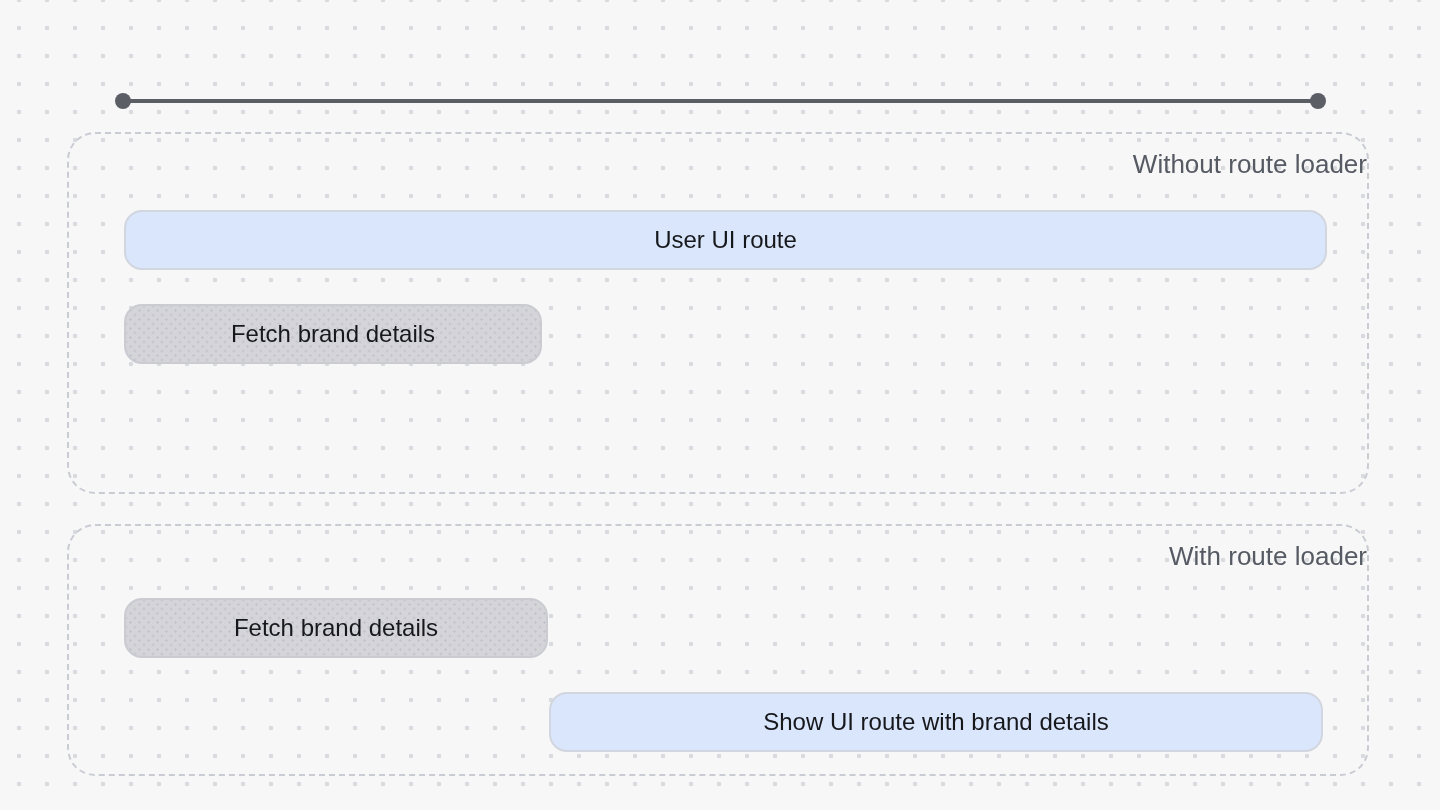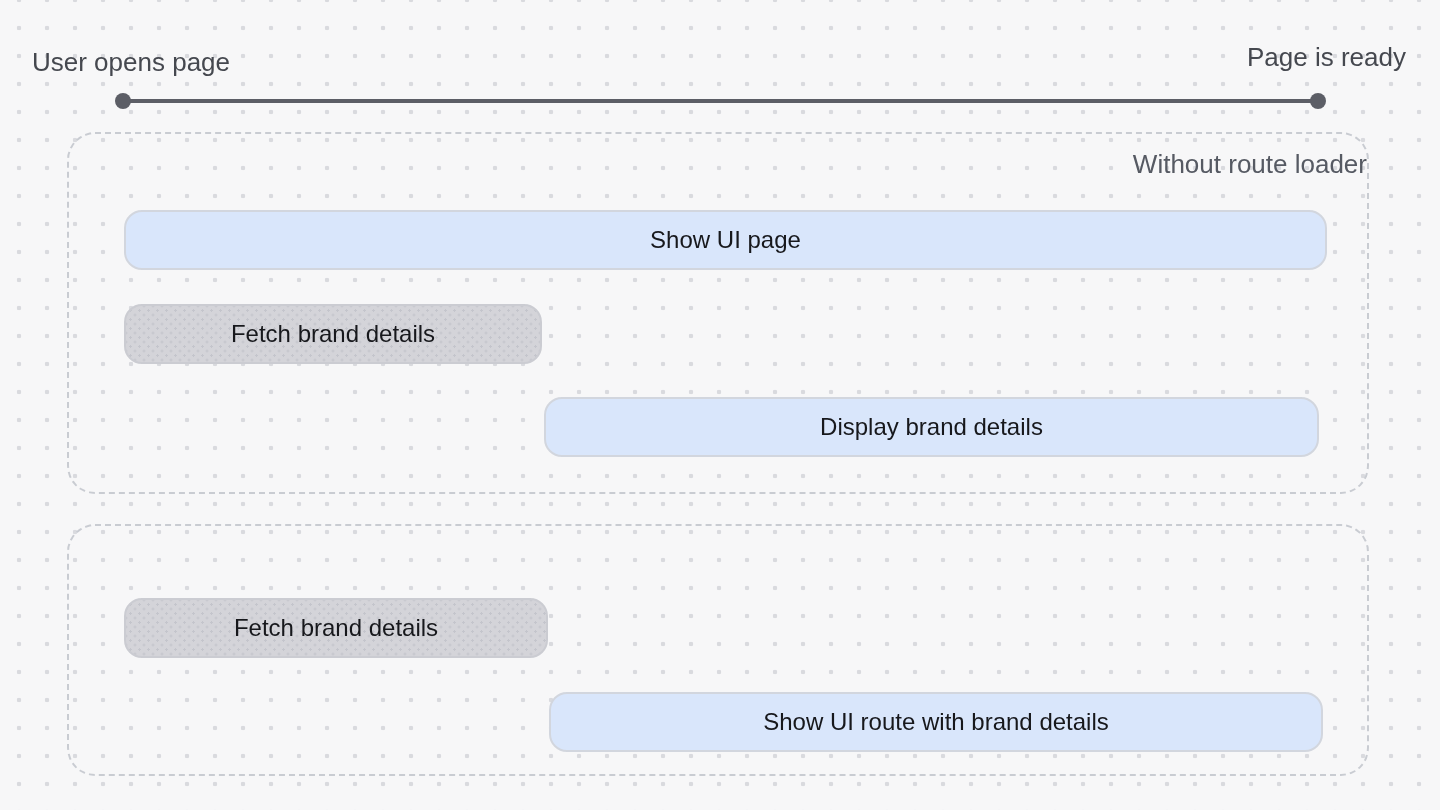--- a/index.html
+++ b/index.html
@@ -108,40 +108,36 @@
 
   
   .bar.fetch-2        { left: 55px;  top: 72px;  width: 424px; }
   .bar.show-ui-brand  { left: 480px; top: 166px; width: 774px; }
 </style>
 </head>
 <body>
 
 <div class="page">
 
-  <div class="timeline-label start">User opens page</div>
-  <div class="timeline-label end">Page is ready</div>
   <div class="timeline-line"></div>
   <div class="timeline-dot start"></div>
   <div class="timeline-dot end"></div>
 
   <div class="section without">
     <div class="section-title">Without route loader</div>
     <div class="bar blue show-ui">
-      <span>Show UI page</span>
+      <span>User UI route</span>
     </div>
     <div class="bar gray fetch-1">
       <span>Fetch brand details</span>
     </div>
-    <div class="bar blue display">
-      <span>Display brand details</span>
-    </div>
   </div>
 
   <div class="section with">
+    <div class="section-title">With route loader</div>
     <div class="bar gray fetch-2">
       <span>Fetch brand details</span>
     </div>
     <div class="bar blue show-ui-brand">
       <span>Show UI route with brand details</span>
     </div>
   </div>
 
 </div>
 

